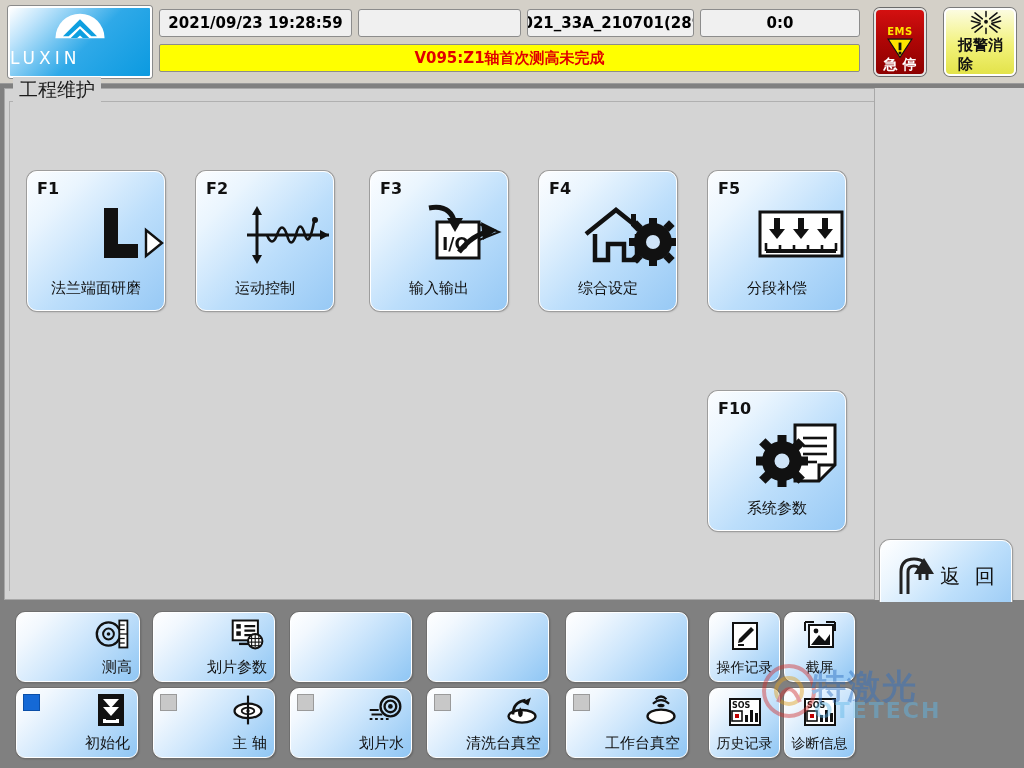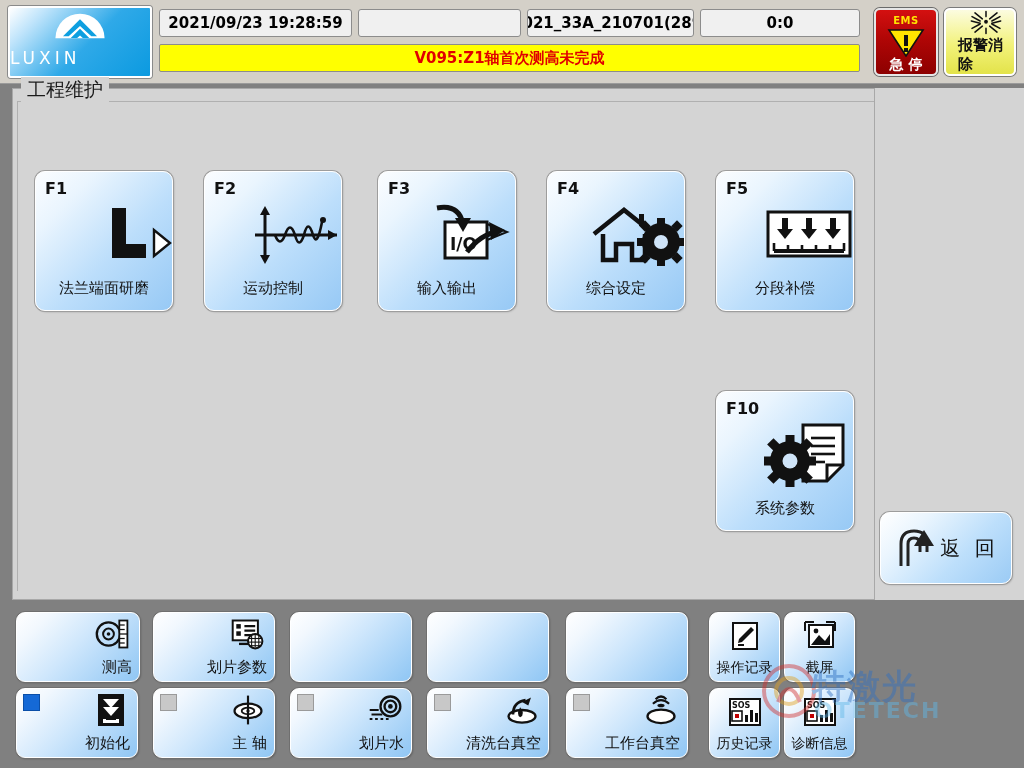--- a/index.html
+++ b/index.html
@@ -50,42 +50,42 @@
   .alarm-banner {
     position: absolute; left: 159px; top: 44px; width: 701px; height: 28px;
     background: #ffff00;
     border: 1px solid #8c8c8c;
     border-radius: 2px;
     display: flex; align-items: center; justify-content: center;
     color: #e00000; font-size: 15px; font-weight: bold;
   }
 
   .ems-btn {
-    position: absolute; left: 874px; top: 8px; width: 64px; height: 68px;
+    position: absolute; left: 874px; top: 8px; width: 52px; height: 68px;
     background: linear-gradient(180deg,#d41010 0%,#b00606 45%,#8d0000 100%);
     border: 2px solid #e6e6e6; border-radius: 6px;
     box-shadow: 0 0 0 1px #6a6a6a;
     display: flex; flex-direction: column; align-items: center; justify-content: space-between;
-    padding-top: 5px;
+    padding-top: 16px;
   }
   .ems-label { font-size: 10px; font-weight: bold; color: #ffe400; letter-spacing: .5px; }
   .ems-cn { font-size: 14px; font-weight: bold; color: #ffffff; margin-top: -2px; }
 
   .alarmclr-btn {
     position: absolute; left: 944px; top: 8px; width: 72px; height: 68px;
     background: linear-gradient(180deg,#fcfce0 0%,#f2f27a 55%,#e3e34a 100%);
     border: 2px solid #ffffff; border-radius: 6px;
     box-shadow: 0 0 0 1px #7a7a7a;
     display: flex; flex-direction: column; align-items: center; justify-content: center; padding-left: 12px;
   }
   .alarmclr-cn { font-size: 15px; font-weight: bold; color: #111; margin-top: 1px; }
 
   
   .main-panel {
-    position: absolute; left: 12px; top: 88px; width: 994px; height: 512px;
+    position: absolute; left: 4px; top: 88px; width: 994px; height: 512px;
     background: #d4d4d4;
     border: 1px solid #a8a8a8;
     padding-left: 8px;
   }
   .group-title {
     position: absolute; left: 8px; top: -12px;
     font-size: 19px; color: #1a1a1a; background: #d4d4d4;
     padding: 0 6px; font-weight: 400;
   }
   .group-line {
@@ -113,21 +113,21 @@
     position: absolute; left: 0; right: 0; top: 26px; height: 74px;
     display: flex; align-items: center; justify-content: flex-end;
   }
   .ftile .flabel {
     position: absolute; left: 0; right: 0; bottom: 12px;
     text-align: center; font-size: 15px; color: #111;
   }
 
   
   .back-btn {
-    position: absolute; left: 880px; top: 512px; width: 132px; height: 72px;
+    position: absolute; left: 880px; top: 540px; width: 132px; height: 72px;
     background: linear-gradient(135deg,#ffffff 0%,#eaf5fe 25%,#bddffb 62%,#9bcbf5 100%);
     border: 1px solid #ffffff; border-radius: 10px;
     box-shadow: 0 0 0 1px #9d9d9d, 1px 1px 2px rgba(0,0,0,.22);
     display: flex; align-items: center; justify-content: center; gap: 5px;
   }
   .back-text { font-size: 20px; color: #111; letter-spacing: 4px; }
 
   
   .side-panel {
     position: absolute; left: 874px; top: 88px; width: 150px; height: 512px;

